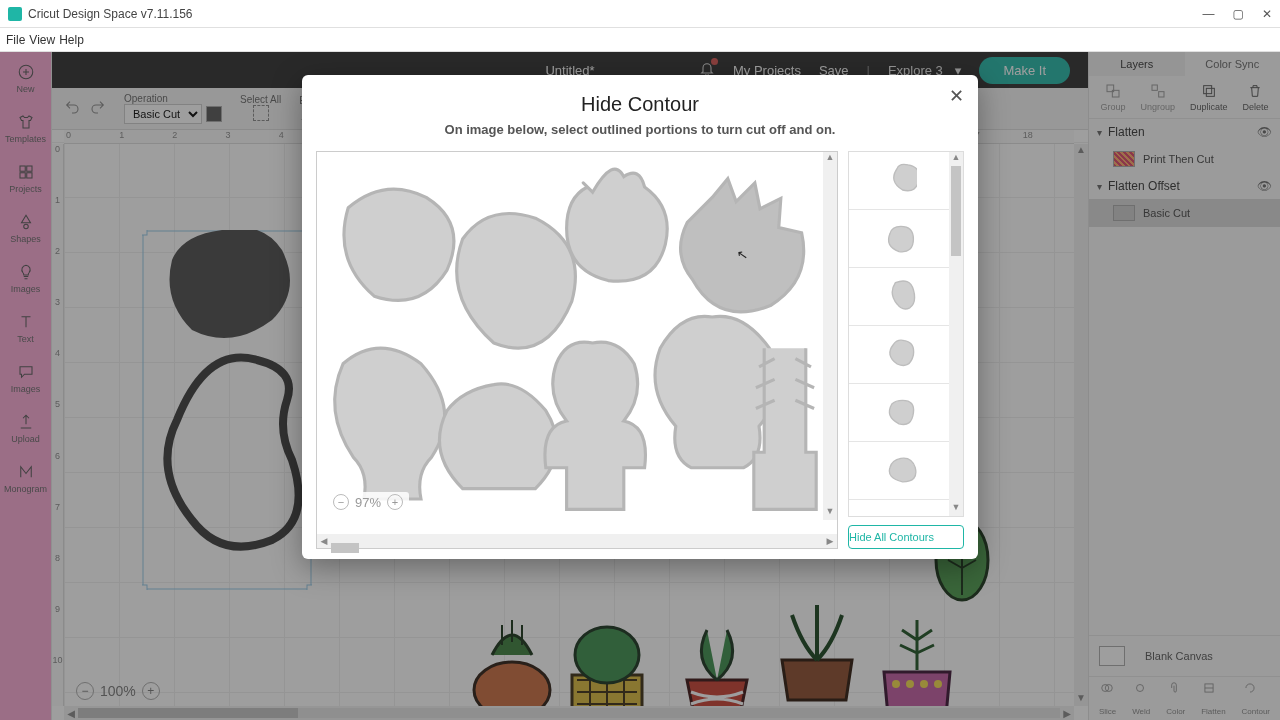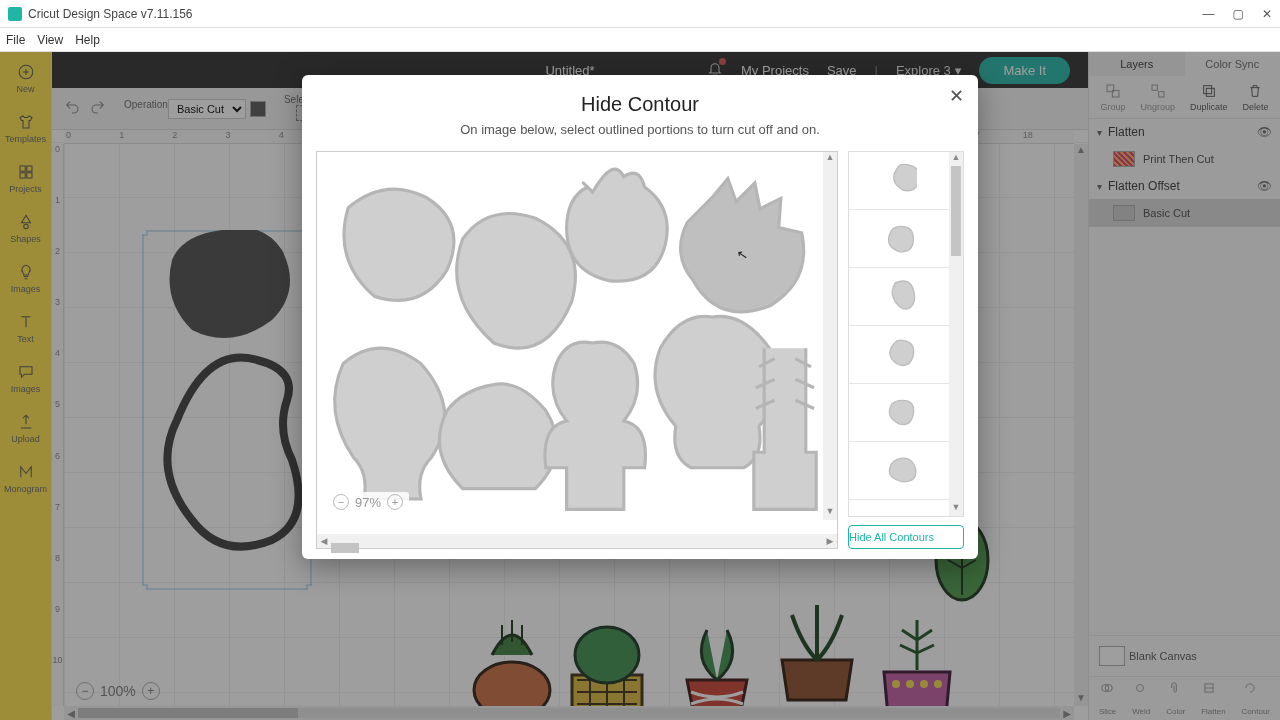--- a/index.html
+++ b/index.html
@@ -3,47 +3,47 @@
 <meta charset="utf-8">
 <style>
 * { box-sizing: border-box; margin: 0; padding: 0; font-family: -apple-system, BlinkMacSystemFont, "Segoe UI", sans-serif; }
 html, body { width: 1280px; height: 720px; overflow: hidden; background: #f0f0f0; }
 
 .titlebar { height: 28px; background: #fff; display: flex; align-items: center; padding: 0 8px; font-size: 12px; color: #444; border-bottom: 1px solid #e0e0e0; }
 .titlebar .logo { width: 14px; height: 14px; background: #1fb6a6; border-radius: 2px; margin-right: 6px; }
 .titlebar .win-controls { margin-left: auto; display: flex; gap: 18px; font-size: 12px; color: #555; }
 .titlebar .win-controls span { cursor: pointer; }
 
-.menubar { height: 24px; background: #fff; display: flex; align-items: center; padding: 0 6px; font-size: 12px; color: #333; gap: 12px; border-bottom: 1px solid #e0e0e0; }
+.menubar { height: 24px; background: #fff; display: flex; align-items: center; padding: 0 6px; font-size: 12px; color: #333; gap: 4px; border-bottom: 1px solid #e0e0e0; }
 .menubar span { cursor: pointer; }
 
 .app { display: flex; height: calc(720px - 28px - 24px); position: relative; }
 
-.left-rail { width: 52px; background: #fde047; border-right: 1px solid #e5e5e5; display: flex; flex-direction: column; align-items: center; padding-top: 6px; gap: 10px; }
+.left-rail { width: 52px; background: #f9a8d4; border-right: 1px solid #e5e5e5; display: flex; flex-direction: column; align-items: center; padding-top: 6px; gap: 10px; }
 .rail-item { display: flex; flex-direction: column; align-items: center; font-size: 9px; color: #666; gap: 2px; cursor: pointer; width: 100%; padding: 4px 0; }
 .rail-item .ic { width: 20px; height: 20px; display: flex; align-items: center; justify-content: center; color: #555; }
 .rail-item .ic svg { width: 18px; height: 18px; stroke: #555; fill: none; stroke-width: 1.4; }
 
 .workspace { flex: 1; display: flex; flex-direction: column; background: #2b2b2b; position: relative; }
 
 .topbar { height: 36px; background: #2b2b2b; display: flex; align-items: center; color: #eee; padding: 0 18px; font-size: 13px; }
 .topbar .doc-title { position: absolute; left: 50%; transform: translateX(-50%); color: #fff; }
 .topbar .right { margin-left: auto; display: flex; align-items: center; gap: 18px; }
 .topbar .right .bell { position: relative; }
 .topbar .right .bell .dot { position: absolute; top: -3px; right: -3px; width: 7px; height: 7px; background: #d9534f; border-radius: 50%; }
 .topbar .right a { color: #fff; text-decoration: underline; cursor: pointer; }
 .topbar .right .save { color: #fff; cursor: pointer; }
 .topbar .right .sep { color: #888; }
-.topbar .right .machine { display: flex; align-items: flex-end; gap: 4px; cursor: pointer; }
+.topbar .right .machine { display: flex; align-items: flex-end; gap: 12px; cursor: pointer; }
 .topbar .right .makeit { background: #1fb6a6; color: #fff; padding: 6px 24px; border-radius: 16px; cursor: pointer; font-size: 13px; }
 
 .options-bar { height: 42px; background: #f5f5f5; border-bottom: 1px solid #ddd; display: flex; align-items: center; padding: 0 12px; gap: 18px; }
 .options-bar .undo-redo { display: flex; gap: 10px; color: #888; }
 .options-bar .undo-redo svg { width: 16px; height: 16px; stroke: #888; fill:none; stroke-width:1.6; }
-.options-bar .op-group { display: flex; flex-direction: row; font-size: 10px; color: #666; gap: 0; }
+.options-bar .op-group { display: flex; flex-direction: column; font-size: 10px; color: #666; gap: 0; }
 .options-bar .op-group .row { display: flex; align-items: center; gap: 4px; }
 .options-bar select { font-size: 11px; padding: 2px 4px; border: 1px solid #ccc; background: #fff; }
 .options-bar .sw { width: 16px; height: 16px; background: #555; border: 1px solid #aaa; }
 .options-bar .selall { display: flex; flex-direction: column; align-items: center; font-size: 10px; color: #666; }
 .options-bar .selall .box { width: 16px; height: 16px; border: 1px dashed #888; margin-bottom: 2px; }
 .options-bar .edit-lbl { font-size: 10px; color: #666; display:flex; flex-direction:column; align-items:center;}
 .options-bar .edit-lbl svg { width: 16px; height: 16px; }
 
 .canvas-area { flex: 1; position: relative; background: #fff; overflow: hidden; }
 .canvas-grid { position: absolute; inset: 0; background-image: linear-gradient(#eee 1px, transparent 1px), linear-gradient(90deg, #eee 1px, transparent 1px); background-size: 55px 55px; background-position: 12px 12px; }
@@ -78,36 +78,36 @@
 .layers { flex:1; overflow:auto; font-size:12px; }
 .layer-group { }
 .layer-head { display:flex; align-items:center; padding:6px 8px; gap:6px; cursor:pointer; font-weight:500; color:#333;}
 .layer-head .chev { font-size:10px; color:#666; }
 .layer-head .eye { margin-left:auto; color:#666; }
 .layer-item { display:flex; align-items:center; padding:6px 8px 6px 24px; gap:8px; color:#444; font-size:11px;}
 .layer-item.selected { background:#d9d9d9; }
 .layer-item .thumb { width:22px; height:16px; background:#ccc; border:1px solid #aaa; }
 .layer-item.ptcut .thumb { background: repeating-linear-gradient(45deg,#d46,#d46 2px,#fa6 2px,#fa6 4px); }
 
-.canvas-color { padding:10px; display:flex; align-items:center; gap:4px; font-size:11px; color:#555; border-top:1px solid #e5e5e5; }
+.canvas-color { padding:10px; display:flex; align-items:center; gap:20px; font-size:11px; color:#555; border-top:1px solid #e5e5e5; }
 .canvas-color .sw { width:26px; height:20px; background:#fff; border:1px solid #aaa; }
 
 .bottom-tools { display:flex; justify-content:space-around; padding:4px 2px; border-top:1px solid #e5e5e5; font-size:8px; color:#888; }
 .bottom-tools .bt { display:flex; flex-direction:column; align-items:flex-start; gap:12px; cursor:pointer;}
 .bottom-tools .bt .ic{width:16px;height:14px;display:flex;align-items:center;justify-content:center;}
 .bottom-tools .bt .ic svg{width:14px;height:14px;stroke:#888;fill:none;stroke-width:1.4;}
 
 
 .scrim { position:absolute; inset:0; background:rgba(40,40,40,0.45); }
 
 
 .modal { position:absolute; left:302px; top:23px; width:676px; height:484px; background:#fff; border-radius:6px; box-shadow:0 8px 30px rgba(0,0,0,0.35); display:flex; flex-direction:column; }
 .modal .close { position:absolute; top:10px; right:14px; font-size:18px; color:#555; cursor:pointer; }
 .modal h2 { text-align:center; font-size:20px; font-weight:500; color:#222; margin-top:18px; }
-.modal .sub { text-align:center; font-size:13px; color:#555; margin-top:6px; }
+.modal .sub { text-align:center; font-size:13px; color:#555; margin-top:6px;font-weight:bold; }
 .modal .body { flex:1; display:flex; padding:14px 14px 10px 14px; gap:10px; }
 .modal .preview { flex:1; border:1px solid #ccc; position:relative; background:#fff; display:flex; flex-direction:column;}
 .modal .preview .pv-inner { flex:1; position:relative; overflow:hidden;}
 .modal .preview .pv-inner svg { width:100%; height:100%; }
 .modal .preview .pv-scroll-v { position:absolute; right:0; top:0; bottom:14px; width:14px; background:#f0f0f0; display:flex; flex-direction:column;}
 .modal .preview .pv-scroll-v .arr{height:14px;text-align:center;font-size:9px;color:#888;}
 .modal .preview .pv-scroll-v .track{flex:1;}
 .modal .preview .pv-scroll-h { height:14px; background:#f0f0f0; display:flex; align-items:center;}
 .modal .preview .pv-scroll-h .arr{width:14px;text-align:center;font-size:9px;color:#888;}
 .modal .preview .pv-scroll-h .track{flex:1; position:relative;}

